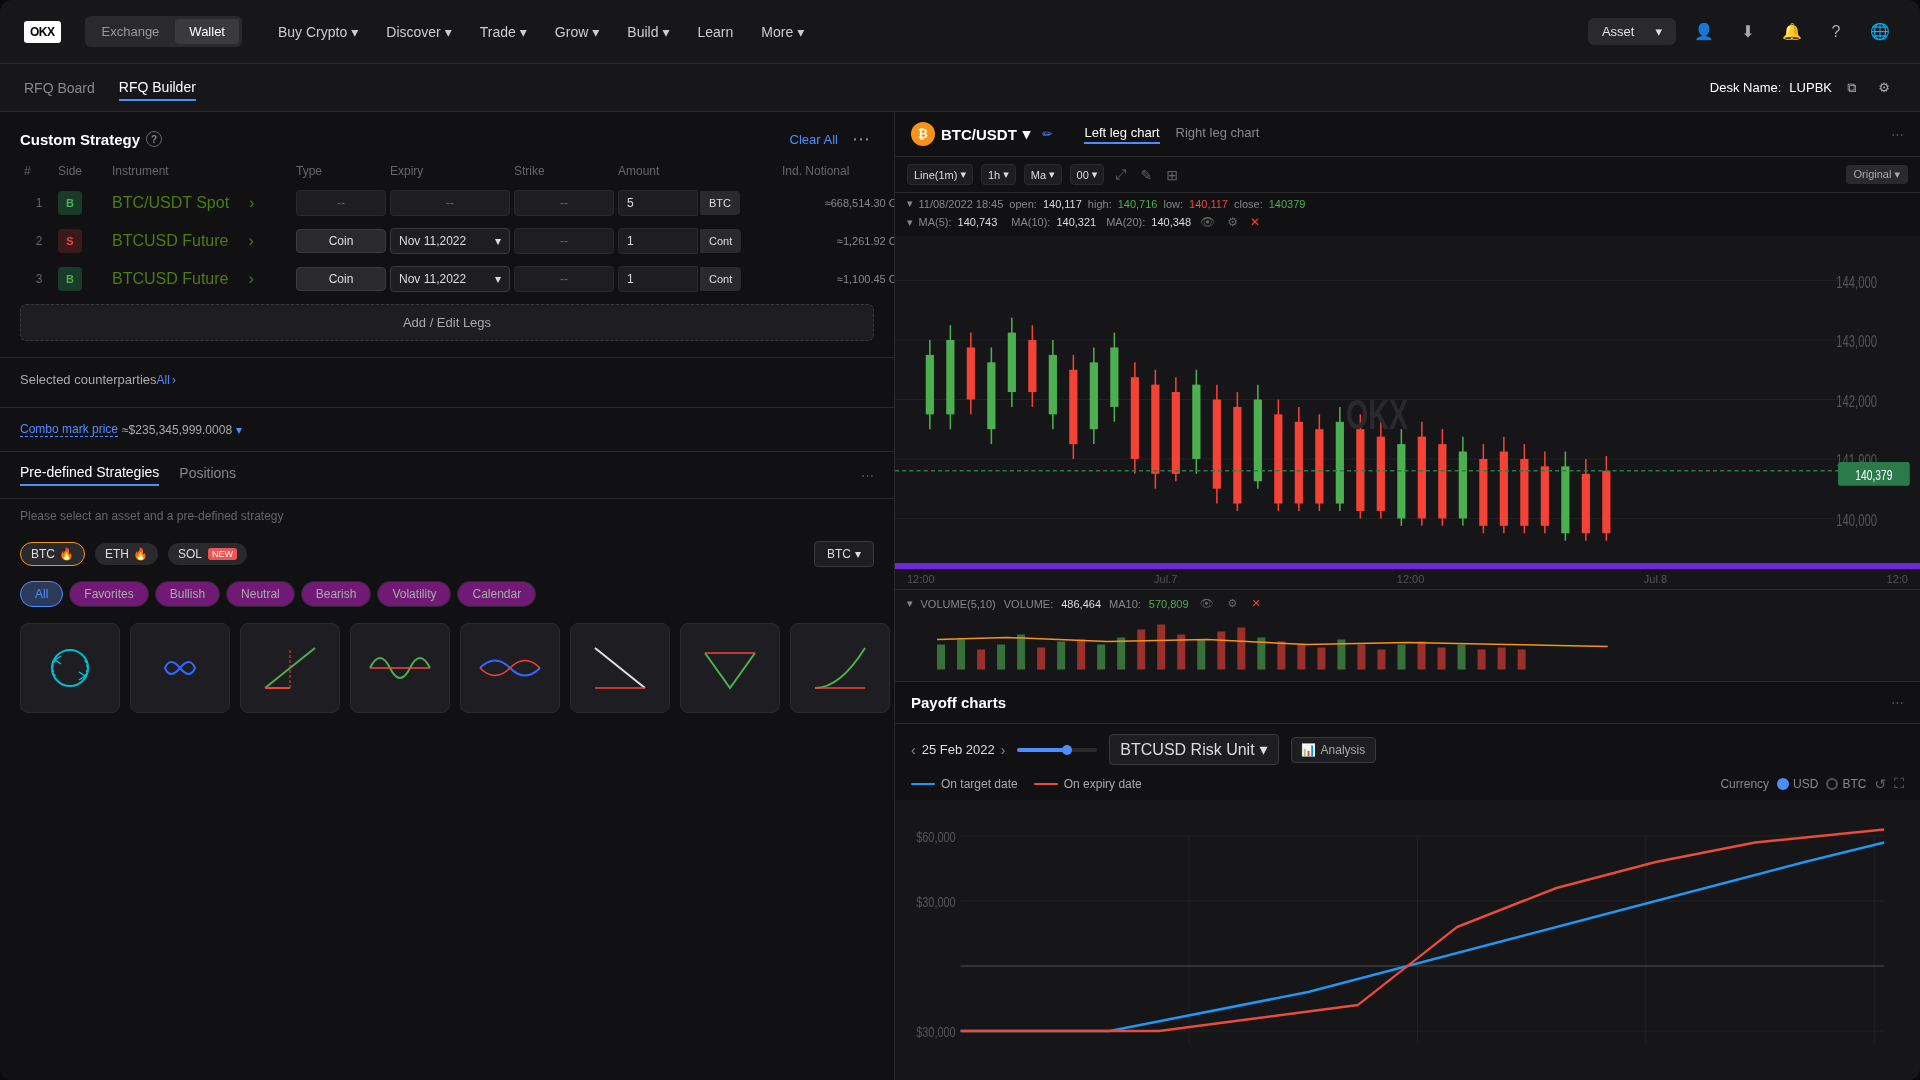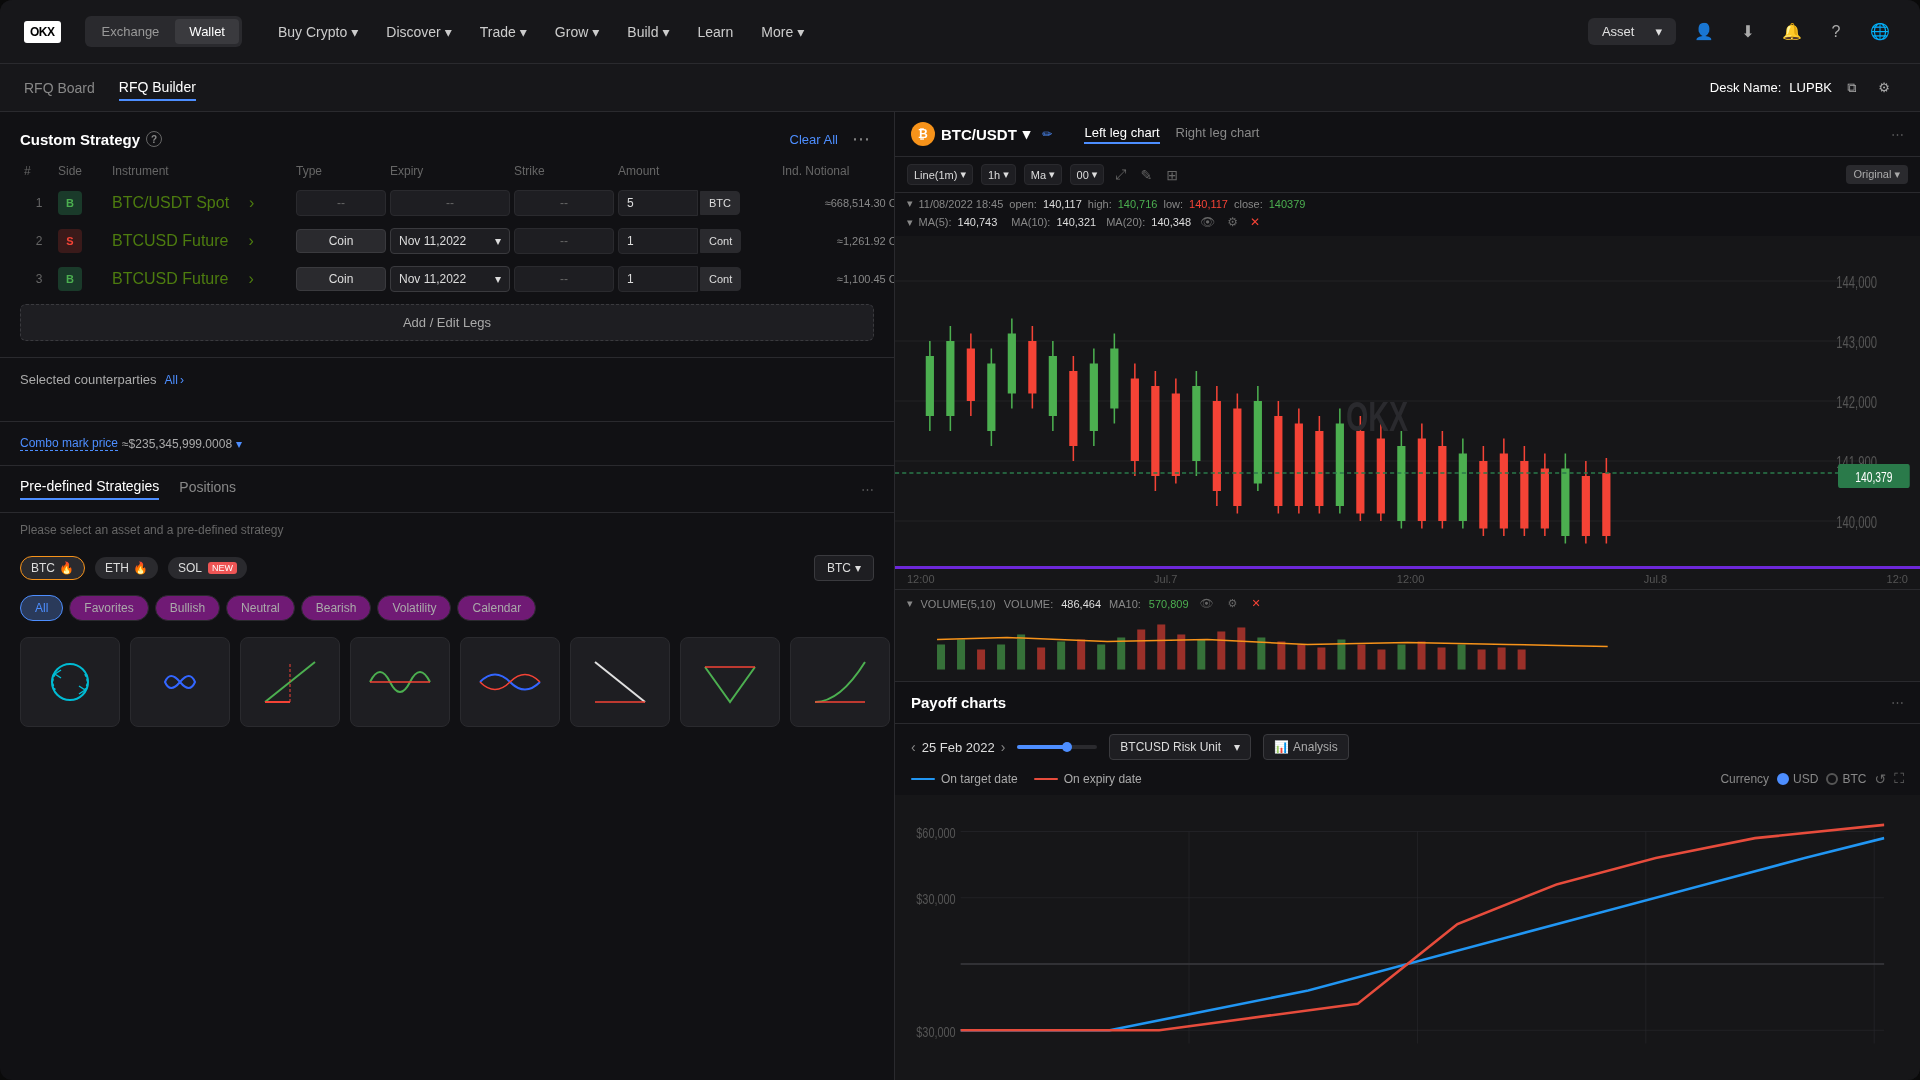--- a/index.html
+++ b/index.html
@@ -299,22 +299,21 @@
     .counterparties {
       padding: 14px 20px;
       border-bottom: 1px solid #2a2a2e;
       flex-shrink: 0;
     }
     .counterparties-title {
       font-size: 13px;
       color: #aaa;
       display: flex;
       align-items: center;
-      gap: 8px;
-      margin-bottom: 20px;
+      margin-bottom: 6px;
     }
     .all-link {
       color: #4d8eff;
       display: flex;
       align-items: center;
       gap: 2px;
       cursor: pointer;
       font-size: 12px;
     }
     .checkbox-row {
@@ -600,21 +599,21 @@
 
     .chart-x-axis {
       display: flex;
       align-items: center;
       padding: 4px 12px;
       gap: 0;
       font-size: 11px;
       color: #555;
       flex-shrink: 0;
       background: #161618;
-      border-top: 3px solid #6d28d9;
+      border-top: 6px solid #6d28d9;
       justify-content: space-between;
     }
 
     .volume-section {
       flex-shrink: 0;
       background: #161618;
       padding: 4px 12px;
       font-size: 11px;
       color: #888;
       border-top: 1px solid #2a2a2e;
@@ -673,25 +672,25 @@
     .date-label {
       font-size: 13px;
       color: #ddd;
     }
     .risk-unit-select {
       background: #1e1e22;
       border: 1px solid #3a3a3e;
       border-radius: 4px;
       padding: 5px 10px;
       color: #ddd;
-      font-size: 12px;
-      cursor: pointer;
-      display: flex;
-      align-items: center;
-      gap: 13px;
+      font-size: 16px;
+      cursor: pointer;
+      display: flex;
+      align-items: center;
+      gap: 5px;
     }
     .analysis-btn {
       background: #1e1e22;
       border: 1px solid #3a3a3e;
       border-radius: 4px;
       padding: 5px 10px;
       color: #aaa;
       font-size: 12px;
       cursor: pointer;
       display: flex;

